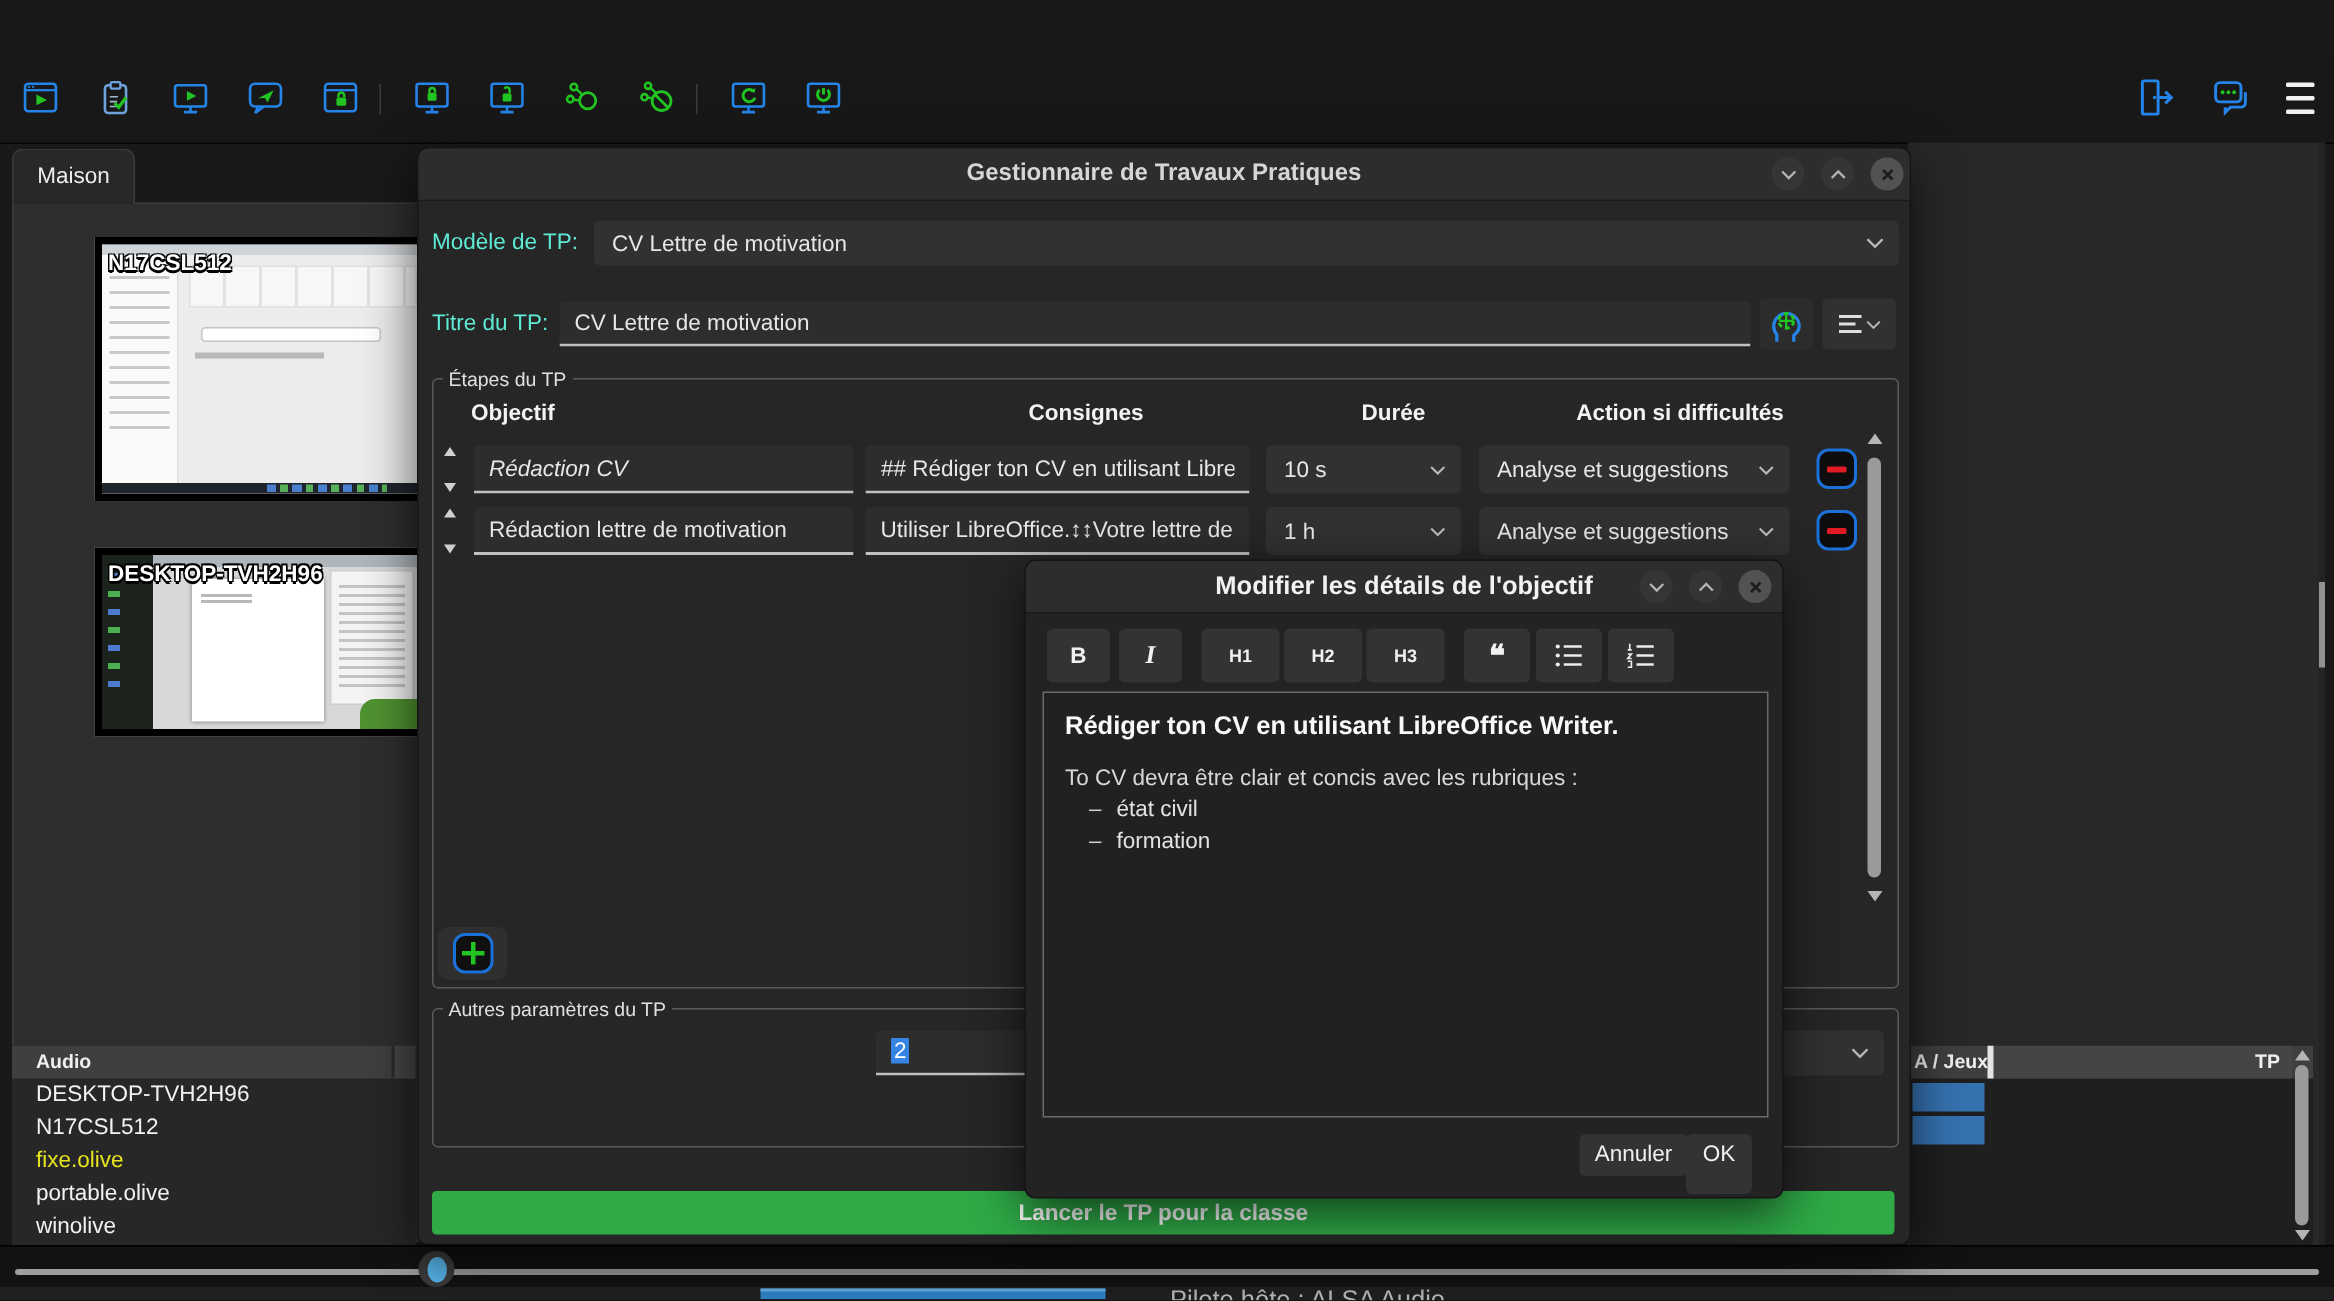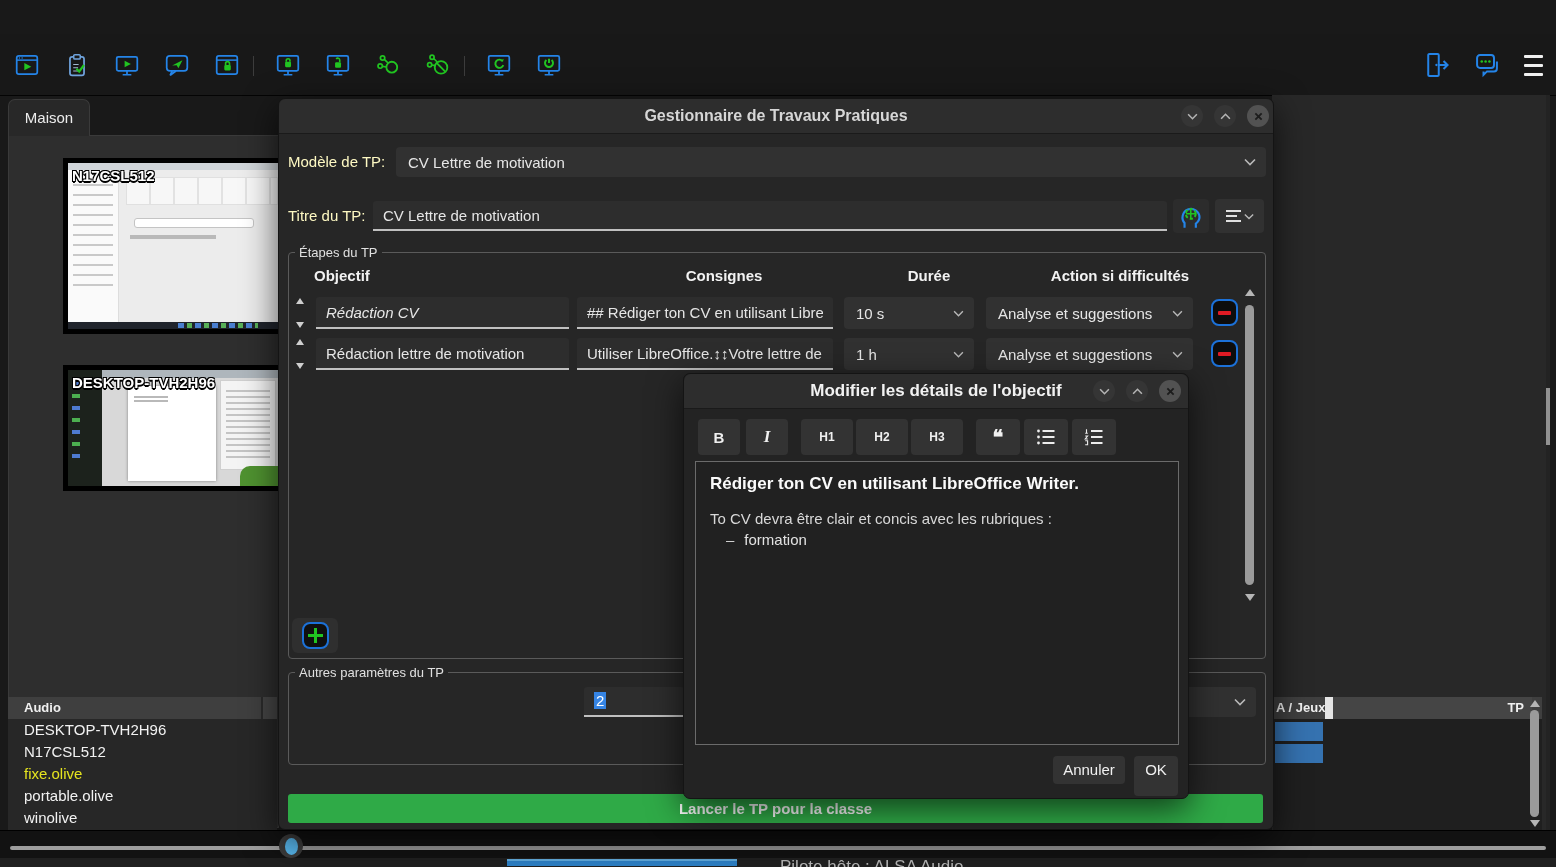--- a/index.html
+++ b/index.html
@@ -31,21 +31,21 @@
   .atable{left:1273px;top:697px;width:269px;height:133px;background:#1f1f1f;overflow:hidden;}
   .bluebar{position:absolute;left:2px;width:48px;height:19px;}
   .sb-arrow-up{width:0;height:0;border-left:5px solid transparent;border-right:5px solid transparent;border-bottom:7px solid #b5b5b5;}
   .sb-arrow-down{width:0;height:0;border-left:5px solid transparent;border-right:5px solid transparent;border-top:7px solid #b5b5b5;}
   
   .dialog{background:#262626;border:1px solid #141414;border-radius:7px;box-shadow:0 10px 34px rgba(0,0,0,.65);}
   .dlg-titlebar{left:0;top:0;right:0;height:34px;background:#2d2d2d;border-radius:7px 7px 0 0;border-bottom:1px solid #1a1a1a;}
   .dlg-title{width:100%;text-align:center;line-height:34px;font-weight:bold;font-size:16px;color:#d6d6d6;}
   .dwinbtn{width:22px;height:22px;border-radius:50%;display:flex;align-items:center;justify-content:center;background:#353535;}
   .dwinbtn.close{background:#525252;}
-  .label{font-size:15px;color:#fef9c3;line-height:30px;}
+  .label{font-size:15px;color:#5eead4;line-height:30px;}
   .combobox{background:#313131;border-radius:4px;display:flex;align-items:center;font-size:15px;color:#e6e6e6;}
   .combobox .val{flex:1;padding-left:12px;white-space:nowrap;overflow:hidden;}
   .combobox .chev{padding-right:10px;display:flex;}
   .uinput{background:#2d2d2d;border:none;border-bottom:2px solid #c0c0c0;border-radius:3px 3px 0 0;
     color:#e6e6e6;font-size:15px;font-family:"Liberation Sans",sans-serif;padding:0 10px;outline:none;box-sizing:border-box;}
   fieldset.grp{position:absolute;border:1px solid #5a5a5a;border-radius:4px;margin:0;padding:0;}
   fieldset.grp legend{font-size:13px;color:#e0e0e0;margin-left:6px;padding:0 4px;}
   .colhdr{font-size:15px;font-weight:bold;color:#f2f2f2;text-align:center;}
   .reorder{display:flex;flex-direction:column;justify-content:space-between;height:30px;align-items:center;}
   .tri-up{width:0;height:0;border-left:4px solid transparent;border-right:4px solid transparent;border-bottom:6px solid #cfcfcf;}
@@ -250,21 +250,21 @@
     <div class="prow"><span style="color: rgb(242, 242, 242);">DESKTOP-TVH2H96</span></div>
     <div class="prow"><span style="color: rgb(242, 242, 242);">N17CSL512</span></div>
     <div class="prow"><span style="color: rgb(229, 228, 31);">fixe.olive</span></div>
     <div class="prow"><span style="color: rgb(242, 242, 242);">portable.olive</span></div>
     <div class="prow"><span style="color: rgb(242, 242, 242);">winolive</span></div>
   </div>
 
   <div class="abs atable">
     <div class="thead" style="position:relative;">
       <span style="padding-left:3px;">A / Jeux</span>
-      <div class="abs" style="left:52px;top:0;width:199px;height:22px;border-left:8px solid #e5e5e5;background:#454545;text-align:right;">
+      <div class="abs" style="left:52px;top:0;width:199px;height:22px;border-left:4px solid #e5e5e5;background:#454545;text-align:right;">
         <span style="padding-right:8px;">TP</span></div>
     </div>
     <div class="bluebar" style="top:25px;background:#3572b0;"></div>
     <div class="bluebar" style="top:47px;background:#3572b0;"></div>
     <div class="abs vscroll" style="left:254px;top:0;height:133px;padding:3px 0;box-sizing:border-box;">
       <span class="sb-arrow-up"></span>
       <div class="vthumb" style="flex:1;margin:3px 0;"></div>
       <span class="sb-arrow-down"></span>
     </div>
   </div>
@@ -453,26 +453,27 @@
       <svg width="20" height="18" viewBox="0 0 20 18">
         <path d="M2.5 1.2v4M1.2 5.2h2.6M1.2 8l2.4 0-2.4 3h2.6M1.2 12.8h2.4v4h-2.4" stroke="#ededed" stroke-width="1.1" fill="none"></path>
         <path d="M7 3h11.5M7 9h11.5M7 15h11.5" stroke="#ededed" stroke-width="1.8"></path>
         </svg>
       </div>
 
     <div class="abs editor" style="left:11px;top:87px;width:482px;height:282px;">
       <div class="hd">Rédiger ton CV en utilisant LibreOffice Writer.</div>
       <div class="pg">To CV devra être clair et concis avec les rubriques :</div>
       <ul>
+        <li>état civil</li>
         <li>formation</li>
       </ul>
     </div>
 
     <div class="abs dlgbtn" style="left:369px;top:382px;width:72px;height:28px;">Annuler</div>
-    <div class="abs dlgbtn" style="left:450px;top:382px;width:44px;height:40px;">OK</div>
+    <div class="abs dlgbtn" style="left:440px;top:382px;width:44px;height:40px;">OK</div>
   </div>
 
   <div class="abs sliderzone">
     <div class="track"></div>
     <div class="handle">
         <i></i>
       </div>
   </div>
 
   <div class="abs statuszone">

